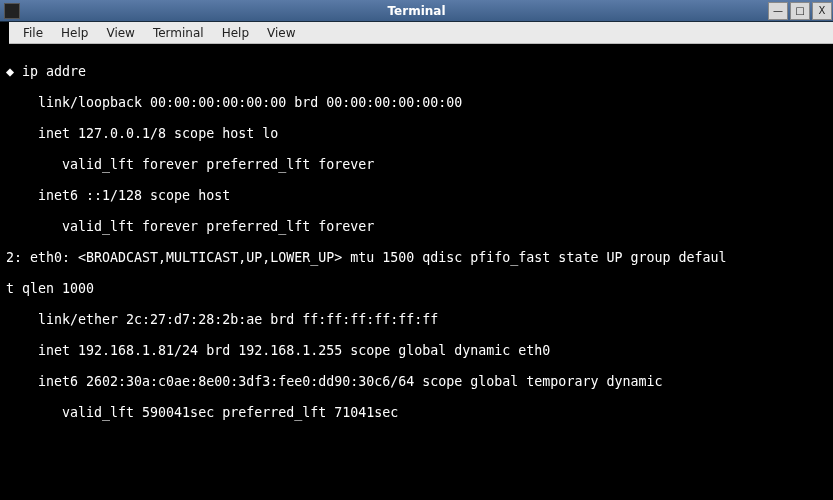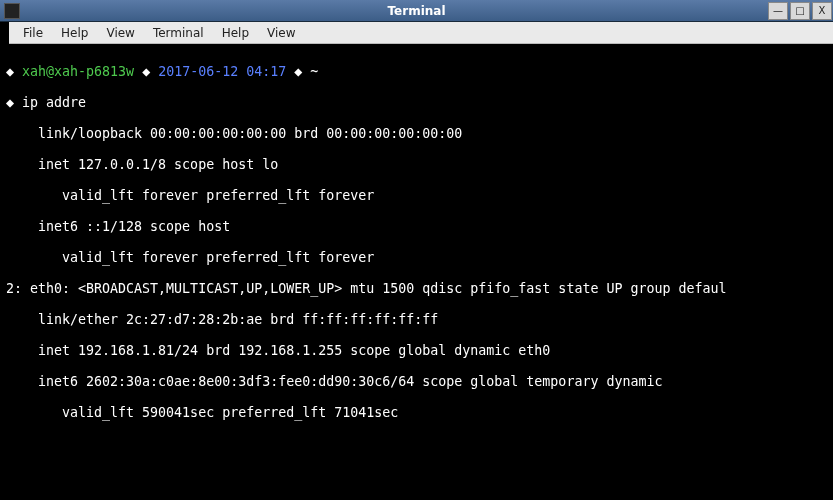--- a/index.html
+++ b/index.html
@@ -98,28 +98,28 @@
 <div class="menubar">
   <div class="menu-item">File</div>
   <div class="menu-item">Help</div>
   <div class="menu-item">View</div>
   <div class="menu-item">Terminal</div>
   <div class="menu-item">Help</div>
   <div class="menu-item">View</div>
 </div>
 
 <div class="terminal">
-<div><span class="prompt-diamond">◆</span> <span class="green">xah@xah-p6813w</span> <span class="prompt-diamond">◆</span> <span class="blue">2017-06-12 04:17</span> <span class="prompt-diamond">◆</span> <span>~</span></div>
 <div><span class="prompt-diamond">◆</span> <span>ip addre</span></div>
 <div>    link/loopback 00:00:00:00:00:00 brd 00:00:00:00:00:00</div>
 <div>    inet 127.0.0.1/8 scope host lo</div>
 <div>       valid_lft forever preferred_lft forever</div>
 <div>    inet6 ::1/128 scope host</div>
 <div>       valid_lft forever preferred_lft forever</div>
 <div>2: eth0: &lt;BROADCAST,MULTICAST,UP,LOWER_UP&gt; mtu 1500 qdisc pfifo_fast state UP group defaul</div>
+<div>t qlen 1000</div>
 <div>    link/ether 2c:27:d7:28:2b:ae brd ff:ff:ff:ff:ff:ff</div>
 <div>    inet 192.168.1.81/24 brd 192.168.1.255 scope global dynamic eth0</div>
 <div>    inet6 2602:30a:c0ae:8e00:3df3:fee0:dd90:30c6/64 scope global temporary dynamic</div>
 <div>       valid_lft 590041sec preferred_lft 71041sec</div>
 
 
 
 
 
 

